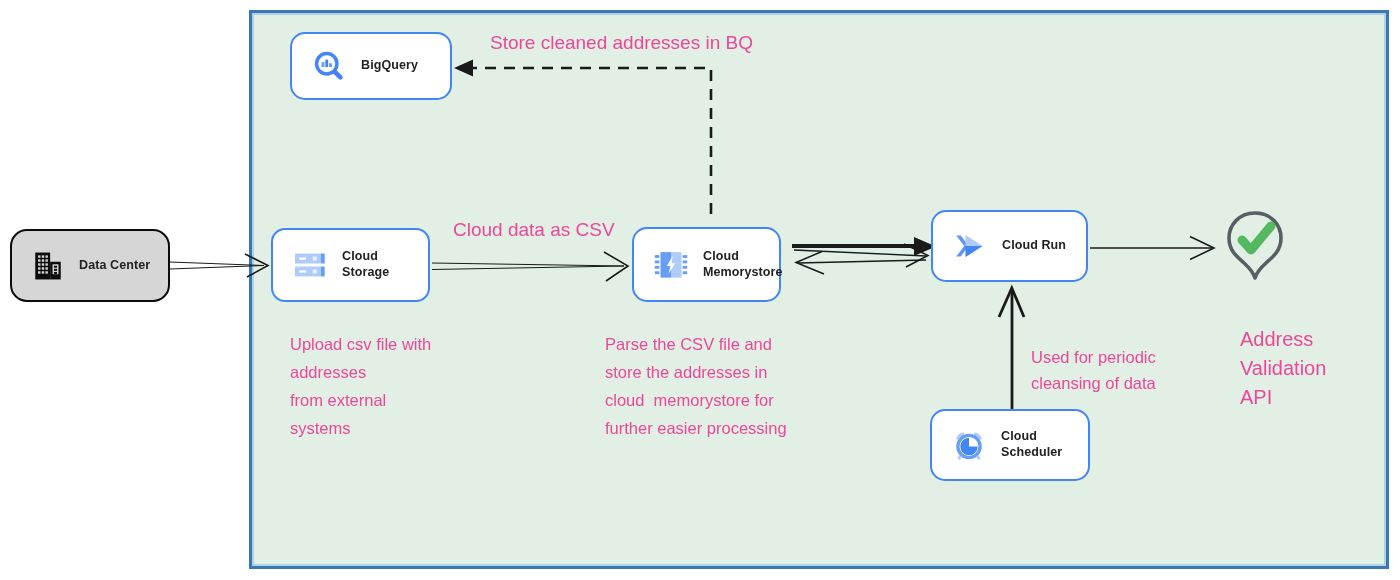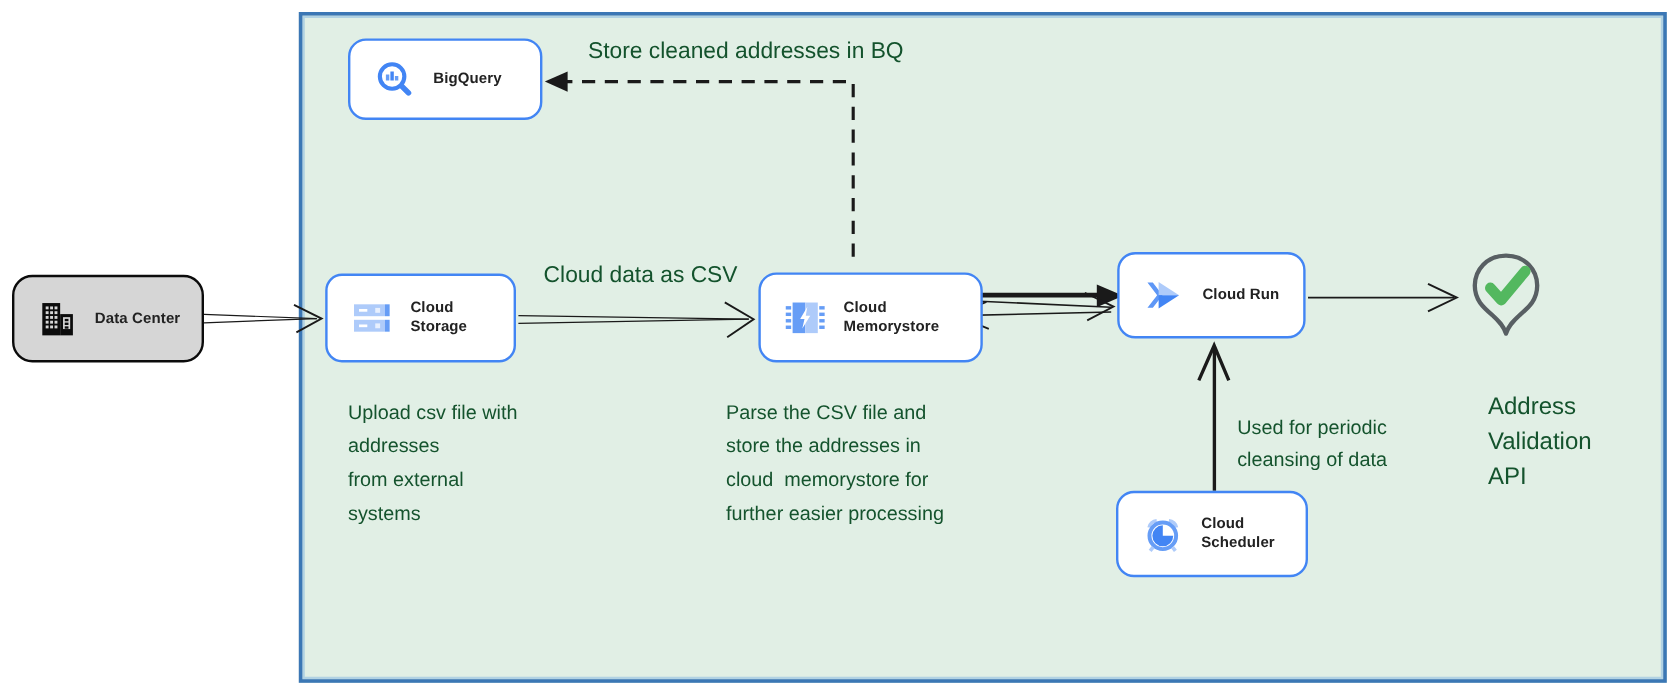--- a/index.html
+++ b/index.html
@@ -19,21 +19,21 @@
     background:var(--node-fill,#ffffff);
     border:2.2px solid var(--node-border,#4285f4);
     border-radius:15px;box-sizing:border-box;
   }
   .node.external{background:var(--external-fill,#d6d6d6);border:2.4px solid #0b0b0b;border-radius:17px;}
   .nicon{flex:0 0 auto;margin-left:19px;}
   .nlabel{
     margin-left:14px;font-size:12.5px;color:#222;line-height:1.25;
     white-space:pre-wrap;letter-spacing:.1px;font-weight:bold;
   }
-  .annot{position:absolute;white-space:pre-wrap;color:#14532d;}
+  .annot{position:absolute;white-space:pre-wrap;color:#ec4899;}
   .annot.big{font-size:19px;line-height:1.3;}
   .annot.note{font-size:16.5px;line-height:1.7;}
   .annot.pinlabel{font-size:20px;line-height:1.45;}
   .pin{position:absolute;}
 </style>
 </head>
 <body>
 
 <div class="canvas">
 
@@ -139,21 +139,21 @@
       <g>
         <rect x="2" y="13" width="17.2" height="6.6" fill="#aecbfa"></rect>
         <rect x="19.2" y="13" width="2.6" height="6.6" fill="#669df6"></rect>
         <rect x="4.8" y="15.6" width="4.6" height="1.5" fill="#ffffff"></rect>
         <rect x="13.8" y="15" width="2.7" height="2.7" fill="#e8f0fe"></rect>
       </g>
     </svg>
     <span class="nlabel">Cloud Storage</span>
   </div>
 
-  <div class="node" style="left:632px;top:227px;width:187px;height:75px;">
+  <div class="node" style="left:632px;top:227px;width:149px;height:75px;">
     <svg class="nicon" width="36" height="36" viewBox="0 0 24 24">
       <g fill="#669df6">
         <rect x="1.2" y="5.4" width="3" height="1.9"></rect>
           <rect x="1.2" y="9" width="3" height="1.9"></rect>
         <rect x="1.2" y="12.6" width="3" height="1.9"></rect>
           <rect x="1.2" y="16.2" width="3" height="1.9"></rect>
         <rect x="19.8" y="5.4" width="3" height="1.9"></rect>
           <rect x="19.8" y="9" width="3" height="1.9"></rect>
         <rect x="19.8" y="12.6" width="3" height="1.9"></rect>
           <rect x="19.8" y="16.2" width="3" height="1.9"></rect>

